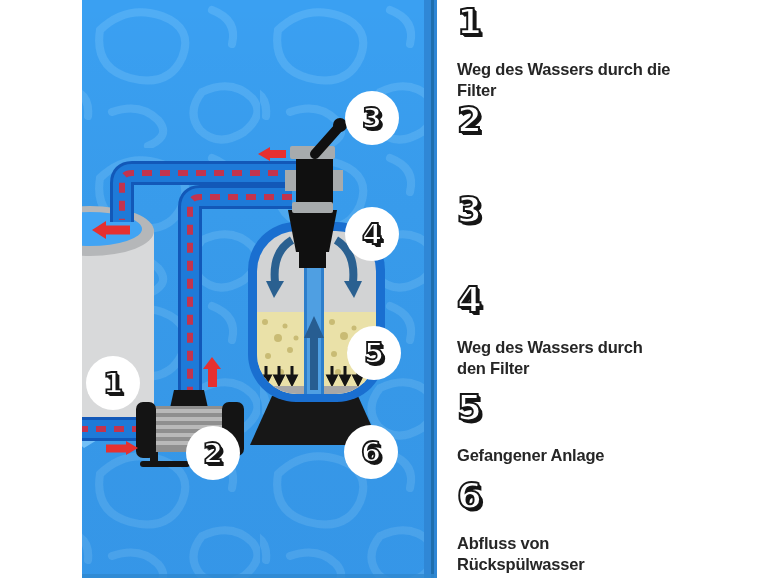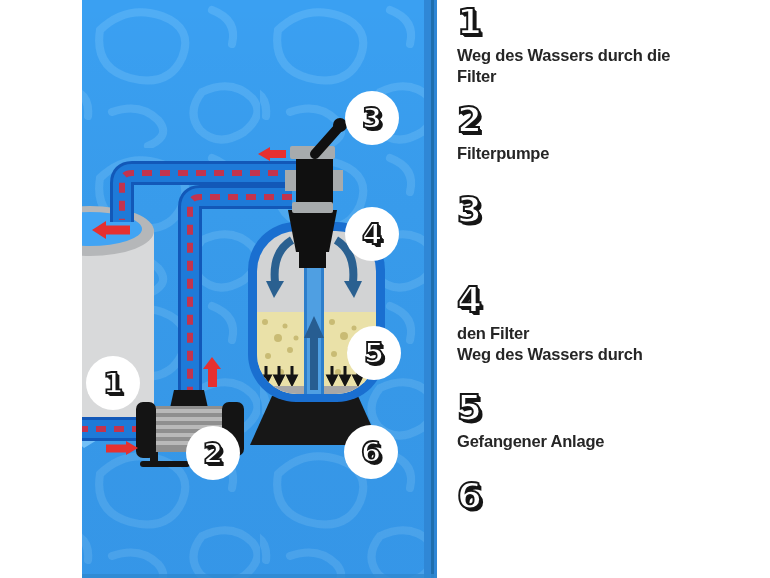--- a/index.html
+++ b/index.html
@@ -22,21 +22,21 @@
   .badge .fancy-num{font-size:29px;line-height:29px;-webkit-text-stroke:1.8px #161616;}
   .badge-1{left:4px;top:356px;}
   .badge-2{left:104px;top:426px;}
   .badge-3{left:263px;top:91px;}
   .badge-4{left:263px;top:207px;}
   .badge-5{left:265px;top:326px;}
   .badge-6{left:262px;top:425px;}
   .legend{position:absolute;left:457px;top:0;width:310px;height:578px;}
   .entry{position:absolute;left:0;}
   .entry .num{font-size:36px;line-height:40px;height:40px;}
-  .entry .label{margin-top:3px;font-size:16.5px;line-height:21px;font-weight:700;
+  .entry .label{margin-top:17px;font-size:16.5px;line-height:21px;font-weight:700;
     color:#262626;letter-spacing:-0.2px;}
   .entry-1{top:2px;}
   .entry-2{top:100px;}
   .entry-3{top:190px;}
   .entry-4{top:280px;}
   .entry-5{top:388px;}
   .entry-6{top:476px;}
 </style>
 </head>
 <body>
@@ -226,38 +226,38 @@
 <div class="legend">
   <div class="entry entry-1">
     <div class="num fancy-num">1</div>
     <div class="label">
       <div>Weg des Wassers durch die</div>
       <div>Filter</div>
     </div>
   </div>
   <div class="entry entry-2">
     <div class="num fancy-num">2</div>
-    <div class="label">
-      <div>Filterpumpe</div>
-      <div></div>
-    </div>
   </div>
   <div class="entry entry-3">
     <div class="num fancy-num">3</div>
   </div>
   <div class="entry entry-4">
     <div class="num fancy-num">4</div>
     <div class="label">
+      <div>Weg des Wassers durch</div>
       <div>den Filter</div>
-      <div>Weg des Wassers durch</div>
     </div>
   </div>
   <div class="entry entry-5">
     <div class="num fancy-num">5</div>
     <div class="label">
       <div>Gefangener Anlage</div>
       <div></div>
     </div>
   </div>
   <div class="entry entry-6">
     <div class="num fancy-num">6</div>
+    <div class="label">
+      <div>Abfluss von</div>
+      <div>Rückspülwasser</div>
+    </div>
   </div>
 </div>
 
 </body></html>

